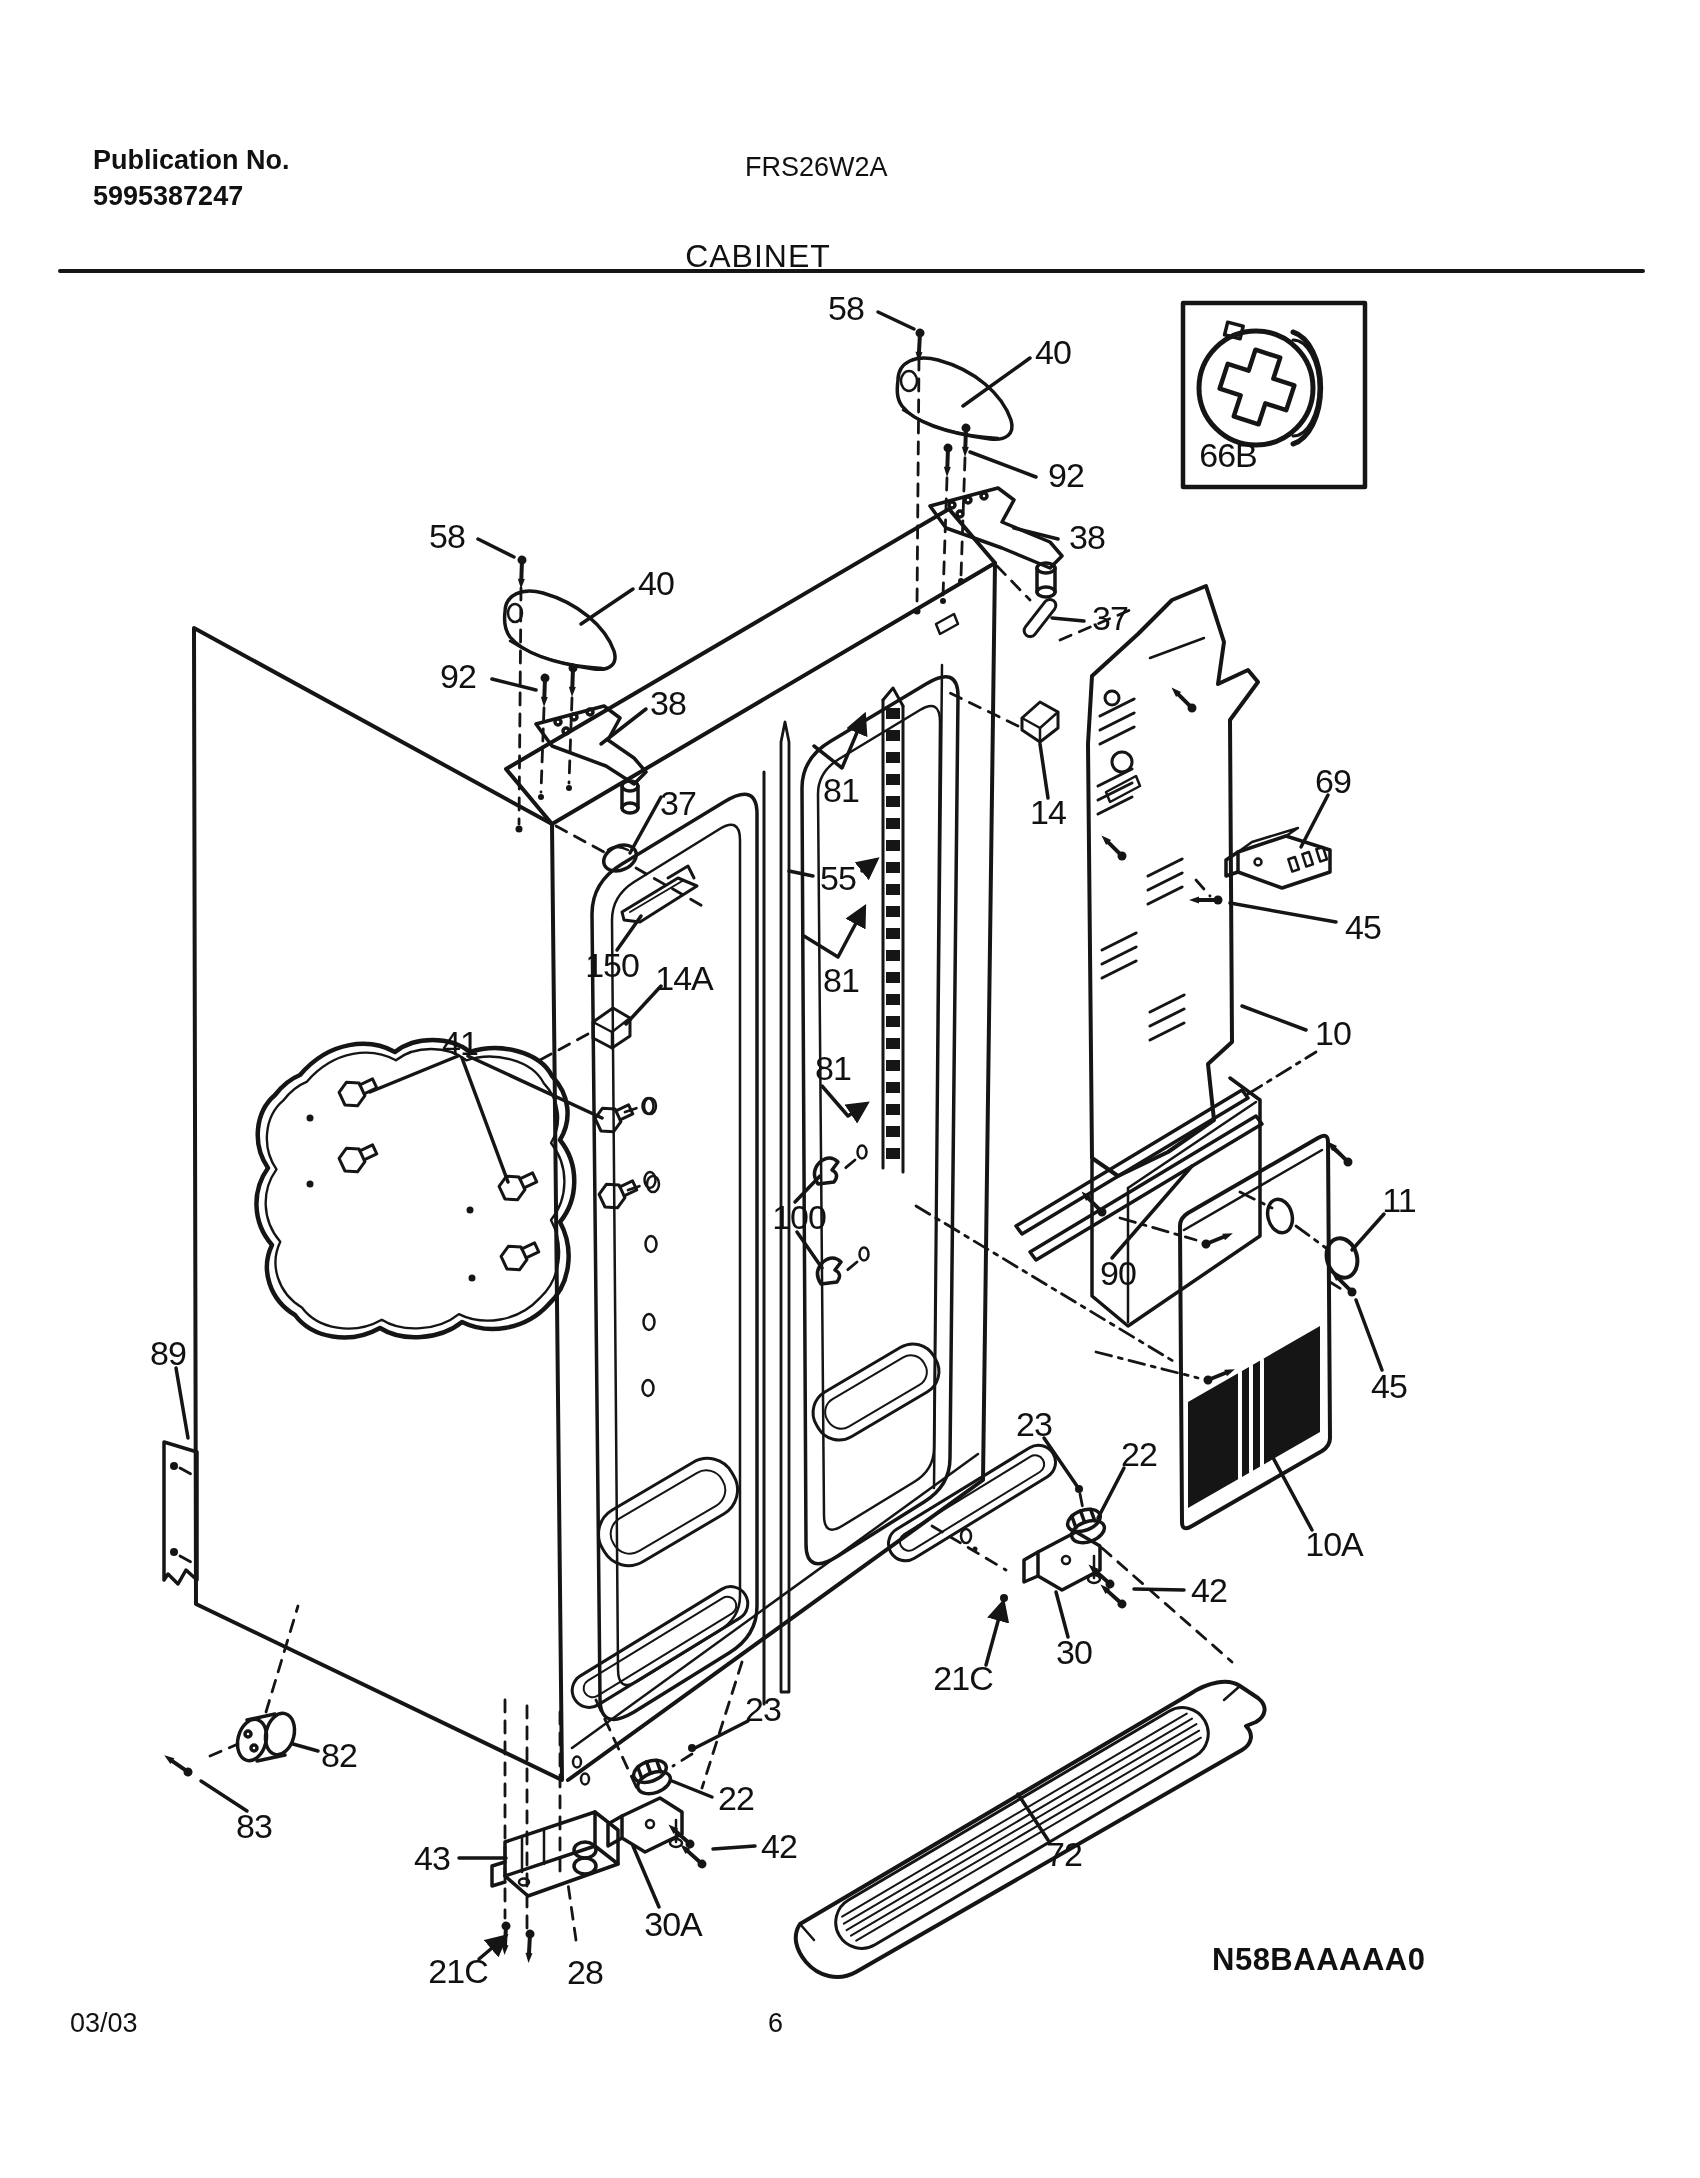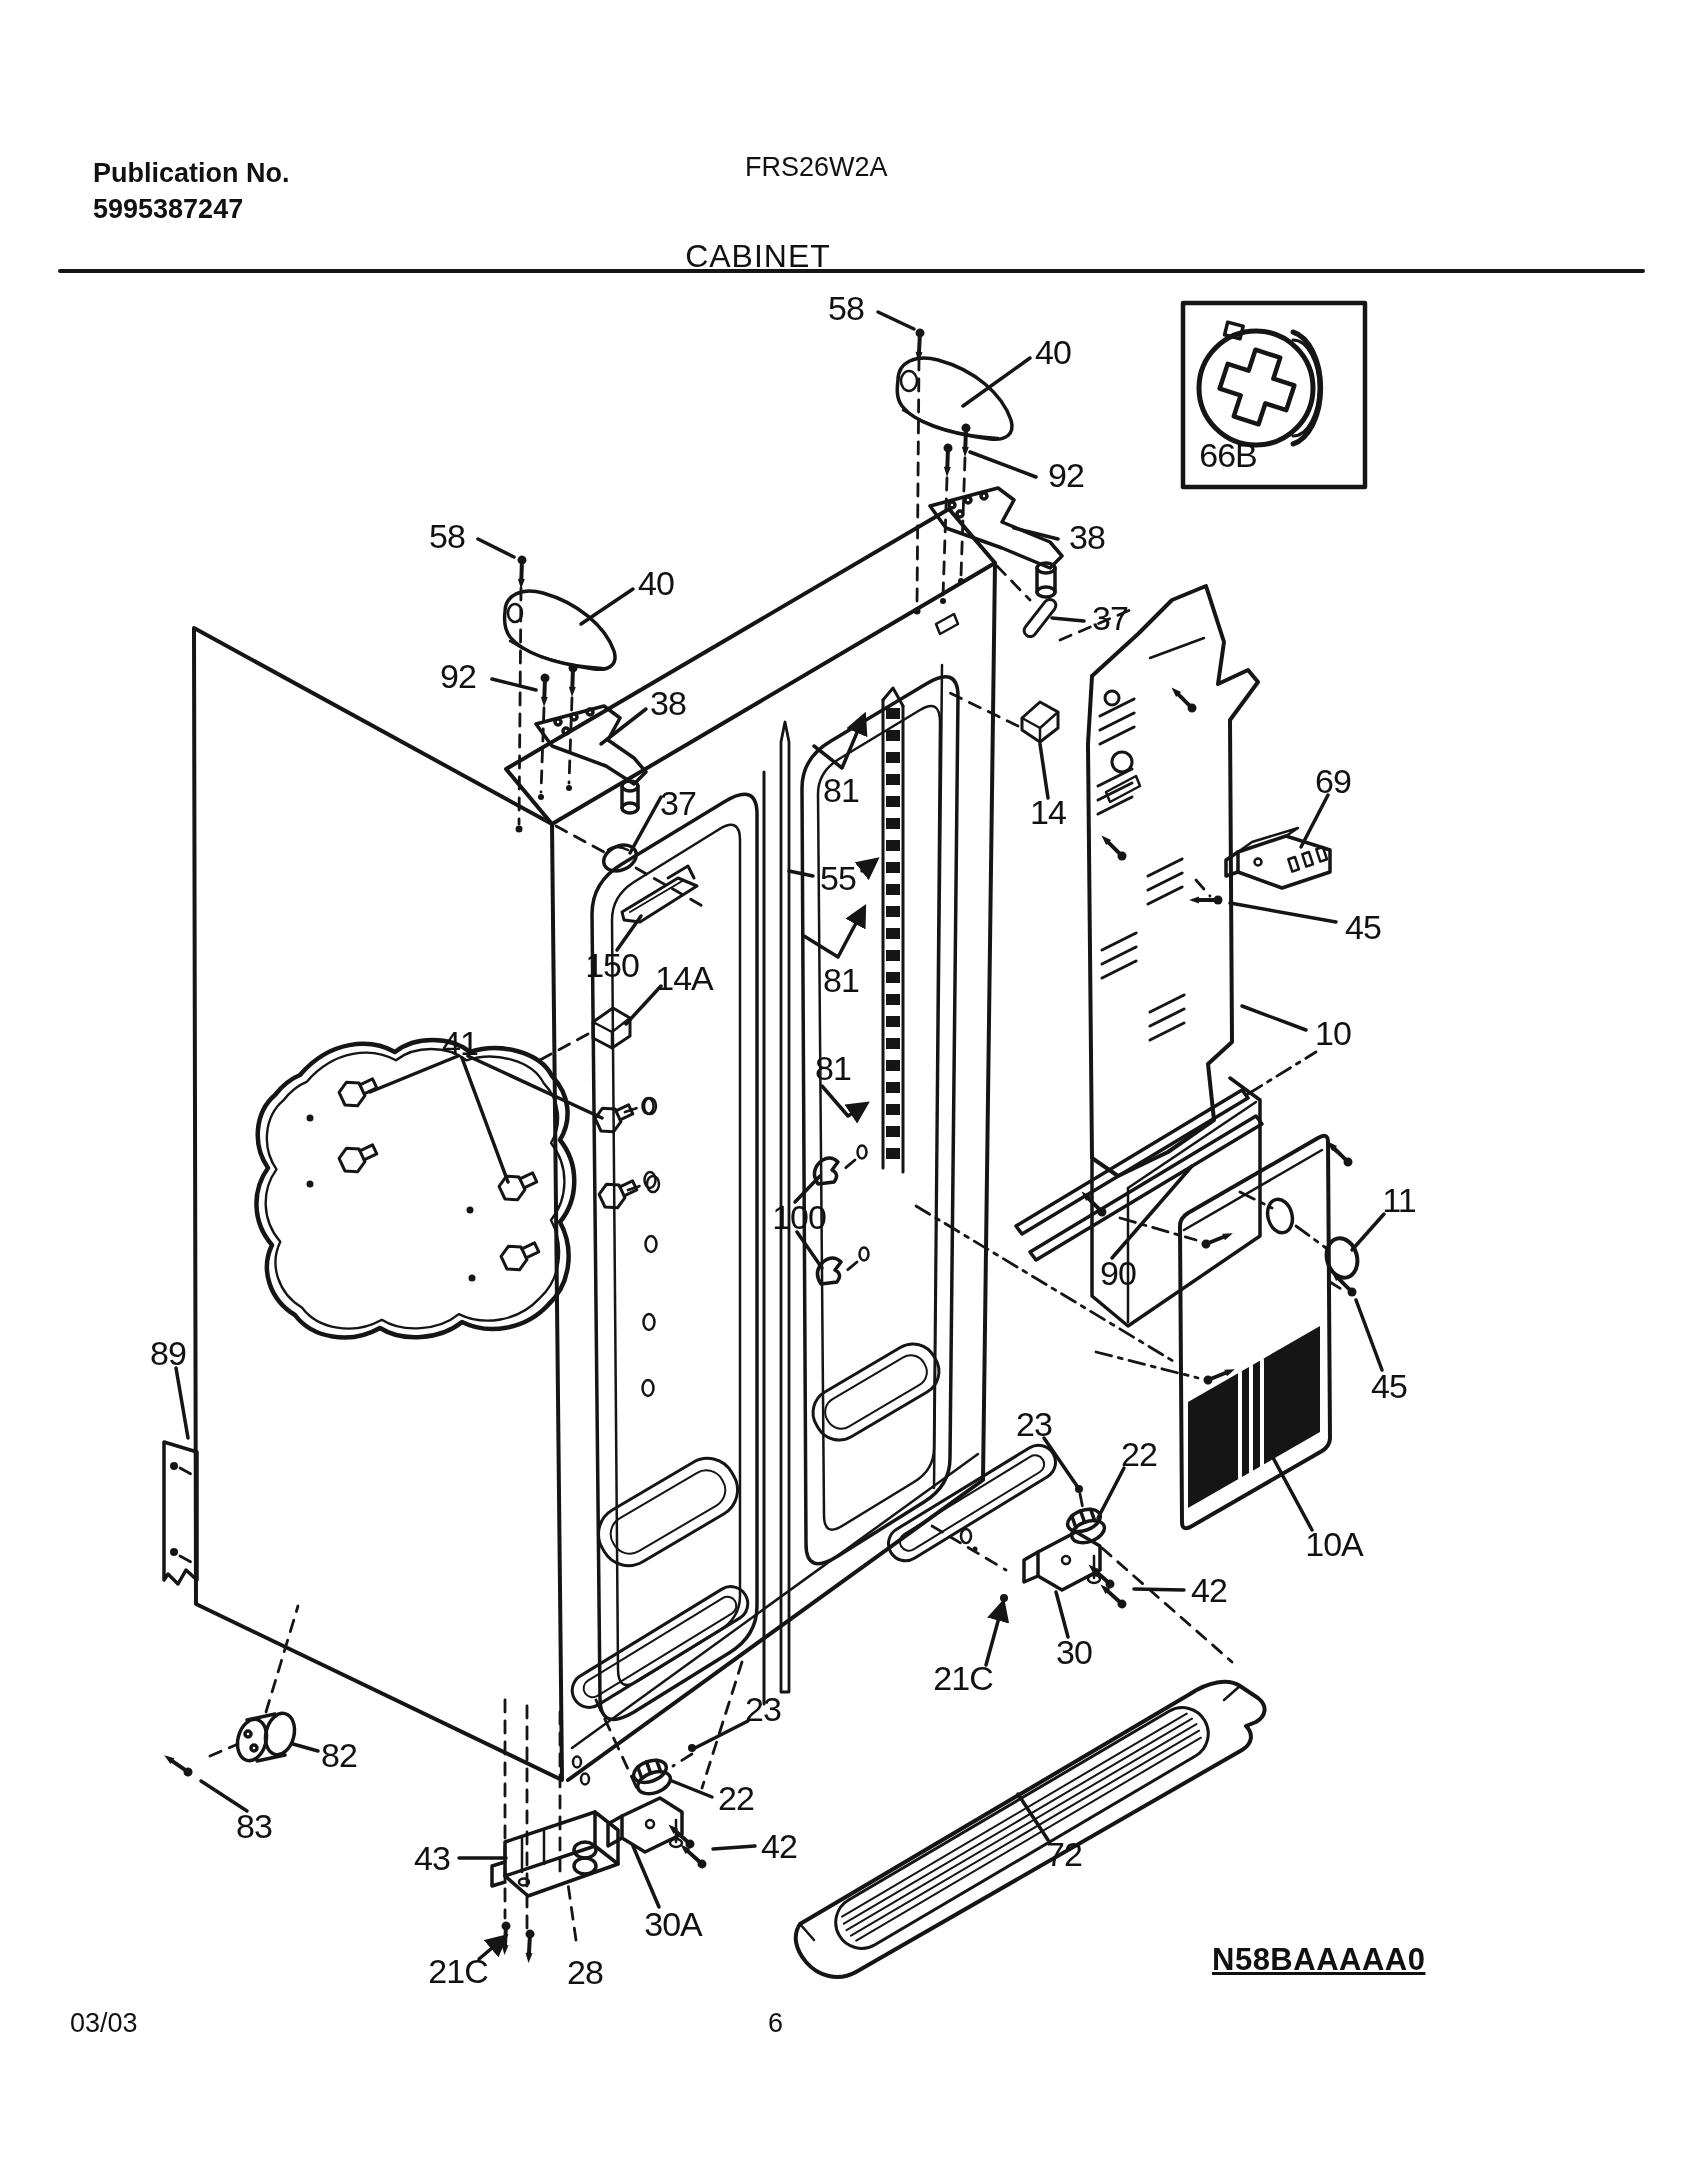--- a/index.html
+++ b/index.html
@@ -1,25 +1,25 @@
 <!DOCTYPE html>
 <html><head>
 <meta charset="utf-8">
 <style>
   html,body{margin:0;padding:0;background:#e8e8e8;}
   .page{position:relative;width:1700px;height:2178px;background:#ffffff;overflow:hidden;
         font-family:"Liberation Sans", sans-serif;color:#111;}
   .page svg{position:absolute;left:0;top:0;}
   .hdr{position:absolute;white-space:nowrap;}
-  .pub{left:93px;top:142px;font-size:27px;font-weight:700;line-height:36px;margin-top:13px;}
+  .pub{left:93px;top:142px;font-size:27px;font-weight:700;line-height:36px;}
   .model{left:697px;top:152px;font-size:27px;font-weight:400;margin-left:48px;}
   .section{left:758px;top:238px;font-size:32px;font-weight:400;letter-spacing:1px;transform:translateX(-50%);}
   .date{left:70px;top:2008px;font-size:27px;}
   .pageno{left:768px;top:2008px;font-size:27px;}
-  .diagcode{left:1212px;top:1942px;font-size:31px;font-weight:700;letter-spacing:0.5px;text-decoration:underline;}
+  .diagcode{left:1212px;top:1942px;font-size:31px;font-weight:700;letter-spacing:0.5px;}
   .pl{position:absolute;font-weight:400;font-size:34px;letter-spacing:-1px;
       transform:translate(-50%,-50%);white-space:nowrap;}
 </style>
 </head>
 <body>
 
 <div class="page">
 
   <svg width="1700" height="2178" viewBox="0 0 1700 2178">
     <defs>

